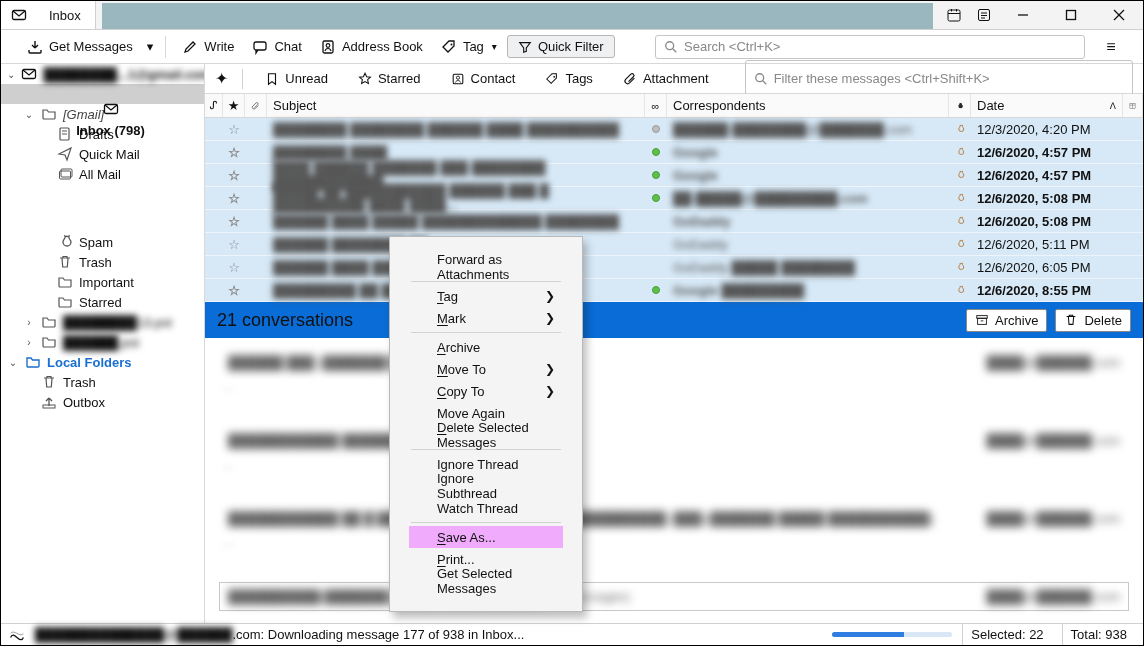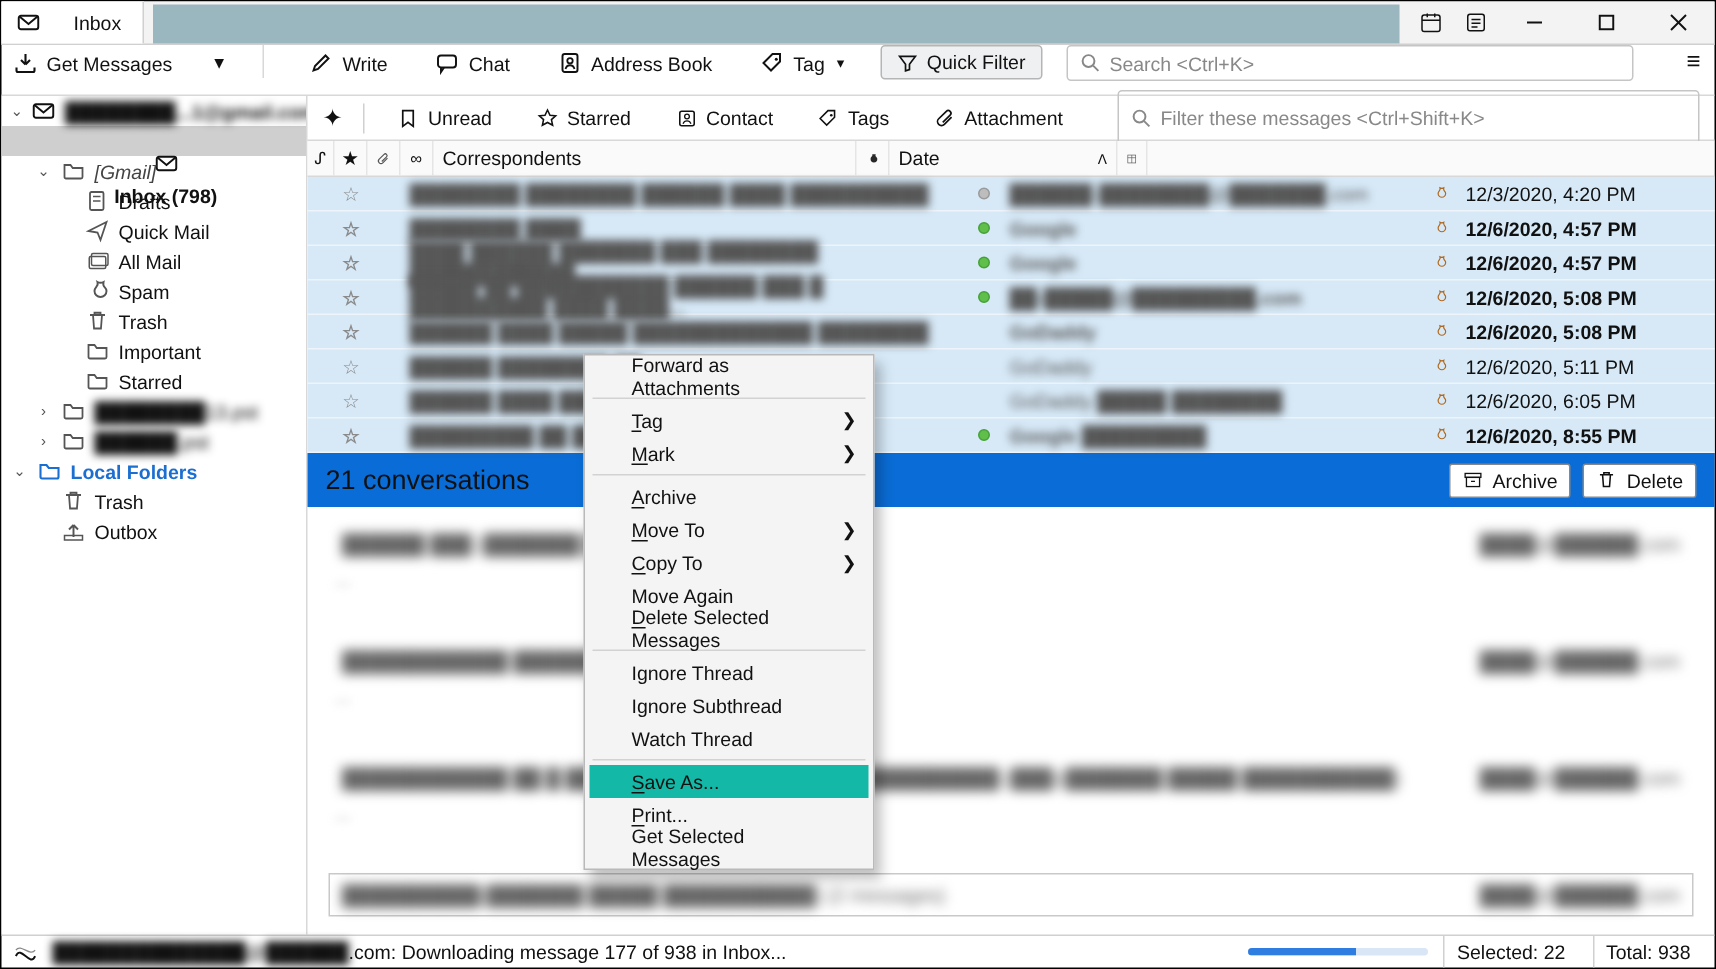--- a/index.html
+++ b/index.html
@@ -8,21 +8,21 @@
 
 
 .titlebar { height: 29px; background: #f3f3f3; display: flex; align-items: stretch; border-bottom: 1px solid #d0d0d0; }
 .titlebar .tab { display: flex; align-items: center; gap: 22px; padding: 0 14px 0 10px; background: #fff; border-right: 1px solid #d0d0d0; font-size: 14px; }
 .titlebar .spacer { flex: 1; background: #9ab6bf; margin: 2px 6px 0 6px; }
 .titlebar .icons { display: flex; align-items: center; }
 .titlebar .ticon { width: 30px; height: 29px; display: flex; align-items: center; justify-content: center; }
 .titlebar .wctl { width: 48px; height: 29px; display: flex; align-items: center; justify-content: center; font-size: 12px; }
 
 
-.toolbar { height: 34px; display: flex; align-items: flex-start; gap: 16px; padding: 0 0; border-bottom: 1px solid #d8d8d8; }
+.toolbar { height: 34px; display: flex; align-items: center; gap: 2px; padding: 0 18px; border-bottom: 1px solid #d8d8d8; }
 .tbtn { display: inline-flex; align-items: center; gap: 6px; padding: 4px 8px; border-radius: 2px; white-space: nowrap; }
 .tbtn.caret::after { content: "▾"; font-size: 10px; margin-left: 2px; }
 .quickfilter { border: 1px solid #b5b5b5; background: #eef0f1; padding: 3px 10px; border-radius: 3px; }
 .search { flex: 1; max-width: 430px; margin-left: auto; height: 24px; border: 1px solid #c5c5c5; border-radius: 3px; display: flex; align-items: center; gap: 6px; padding: 0 8px; color: #777; }
 .search input { border: none; outline: none; flex: 1; color: #6d28d9; font-size: 13px; }
 .search input::placeholder { color: #888; }
 .hamburger { margin-left: 10px; width: 28px; height: 24px; display: flex; align-items: center; justify-content: center; font-size: 16px; }
 
 
 .filterbar { height: 30px; display: flex; align-items: center; gap: 14px; padding: 0 10px; border-bottom: 1px solid #d8d8d8; }
@@ -97,23 +97,23 @@
 
 
 .statusbar { height: 22px; border-top: 1px solid #d0d0d0; display: flex; align-items: center; gap: 10px; padding: 0 8px; font-size: 12px; }
 .statusbar .addr { filter: blur(3px); }
 .statusbar .grow { flex: 1; }
 .statusbar .progress { width: 120px; height: 5px; background: #d8e6f6; border-radius: 3px; position: relative; overflow: hidden; }
 .statusbar .progress .fill { position: absolute; left: 0; top: 0; bottom: 0; width: 60%; background: #2f7de0; }
 .statusbar .cell { border-left: 1px solid #d0d0d0; padding: 0 8px; height: 100%; display: flex; align-items: center; }
 
 
-.ctxmenu { position: absolute; left: 388px; top: 235px; width: 194px; background: #f4f4f4; border: 1px solid #b9b9b9; box-shadow: 4px 6px 8px rgba(0,0,0,0.25); padding: 3px; z-index: 50; }
+.ctxmenu { position: absolute; left: 388px; top: 235px; width: 194px; background: #f4f4f4; border: 1px solid #b9b9b9; box-shadow: 4px 6px 8px rgba(0,0,0,0.25); padding: 19px; z-index: 50; }
 .ctxmenu .mi { height: 22px; display: flex; align-items: center; padding: 0 26px 0 28px; position: relative; }
-.ctxmenu .mi.hl { background: #14b8a6; }
+.ctxmenu .mi.hl { background: #f0abfc; }
 .ctxmenu .mi.disabled { color: #9a9a9a; }
 .ctxmenu .mi .arrow { position: absolute; right: 8px; font-size: 12px; }
 .ctxmenu .sep { height: 1px; background: #d2d2d2; margin: 3px 2px; }
 .ctxmenu .u { text-decoration: underline; text-underline-offset: 2px; }
 
 
 svg { display: block; }
 .mono { font-family: ui-monospace, Consolas, monospace; }
 
 .repeat-host { display: contents; }
@@ -286,21 +286,21 @@
     <span class="twisty blank">·</span>
     <span class="ico">
               <svg width="16" height="16" viewBox="0 0 16 16">
                 <rect x="2.5" y="5" width="11" height="8" rx="1" fill="none" stroke="#555"></rect>
                 <rect x="4" y="3" width="11" height="8" rx="1" fill="none" stroke="#555"></rect>
               </svg>
             </span>
     <span class="label">All Mail</span>
   </div>
 
-  <div class="side-item" style="padding-left: 38px;">
+  <div class="side-item" style="padding-left: 38px; margin-top: 48px;">
     <span class="twisty blank">·</span>
     <span class="ico">
               <svg width="16" height="16" viewBox="0 0 16 16">
                 <path d="M8 2c1 3-2 3-2 6a4 4 0 008 0c0-3-3-2-2-6-2 1-4 0-4 0z" fill="none" stroke="#555" stroke-width="1.3"></path>
               </svg>
             </span>
     <span class="label">Spam</span>
   </div>
 
   <div class="side-item" style="padding-left: 38px;">
@@ -437,20 +437,23 @@
       <div class="colhead">
         <div class="col-thread">
             <span class="mono" style="font-size:11px;">ᔑ</span>
           </div>
         <div class="col-star">★</div>
         <div class="col-attach">
           <svg width="12" height="12" viewBox="0 0 16 16">
               <path d="M13 7l-5.5 5.5a3 3 0 01-4.3-4.3L9 2.5a2 2 0 012.9 2.9L6.3 11" fill="none" stroke="#555" stroke-width="1.4"></path>
             </svg>
         </div>
+        <div class="col-subject">
+            <span>Subject</span>
+          </div>
         <div class="col-oo">
             <span style="font-size:11px;">∞</span>
           </div>
         <div class="col-corr">
             <span>Correspondents</span>
           </div>
         <div class="col-flame">
           <svg width="12" height="12" viewBox="0 0 16 16">
               <path d="M8 2c1 3-2 3-2 6a4 4 0 008 0c0-3-3-2-2-6-2 1-4 0-4 0z" fill="#111" opacity=".9"></path>
             </svg>

